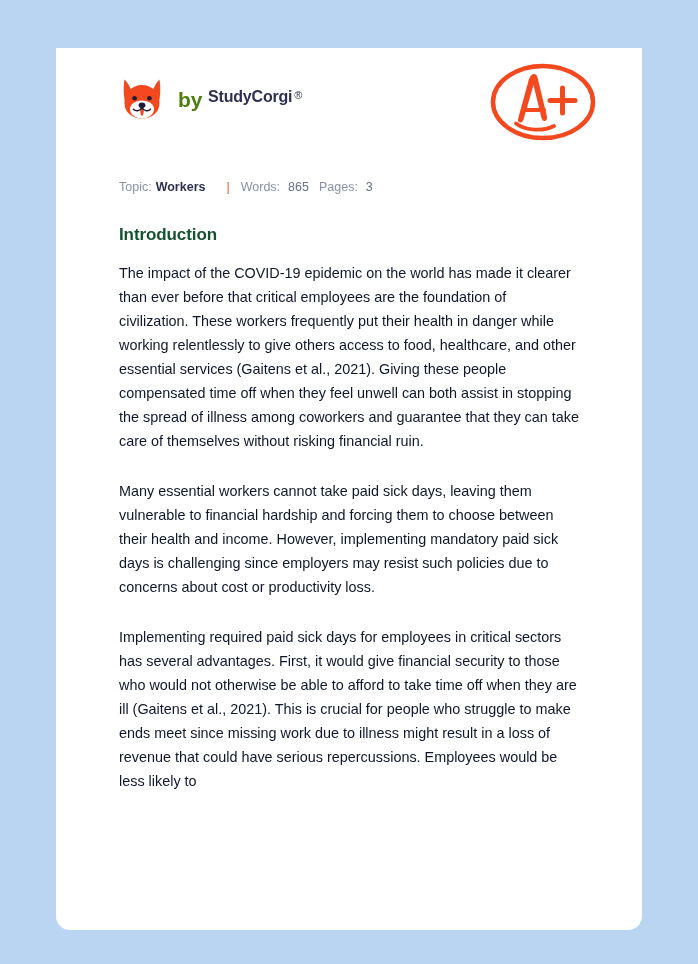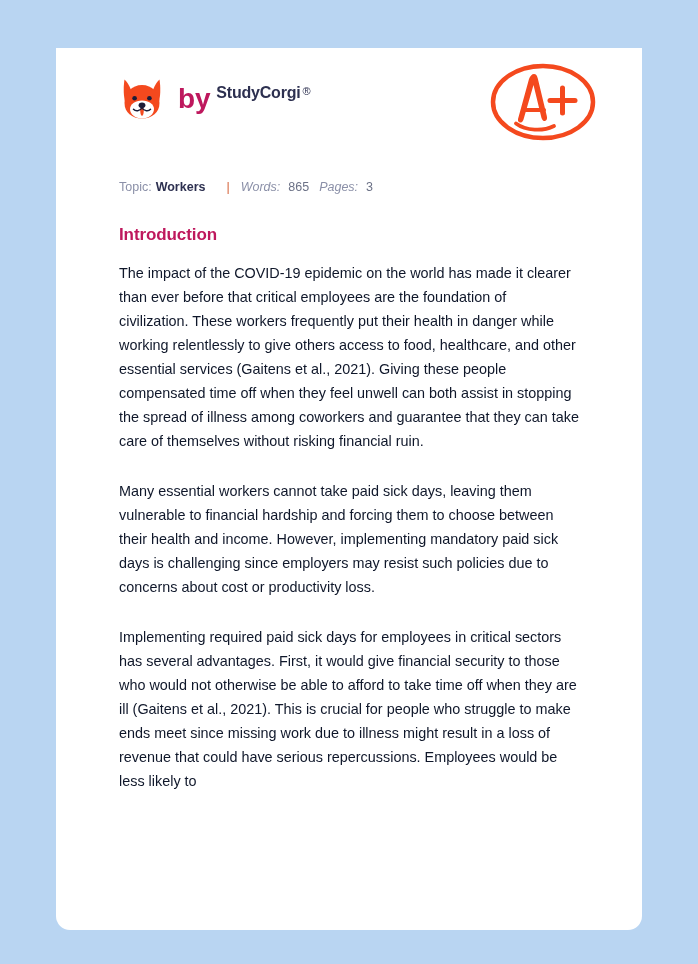--- a/index.html
+++ b/index.html
@@ -55,23 +55,23 @@
     display: block;
   }
 
   .brand-wordmark {
     display: flex;
     align-items: flex-start;
     line-height: 1;
   }
 
   .brand-by {
-    font-size: 28px;
-    font-weight: bold;
-    color: #be185d;
+    font-size: 21px;
+    font-weight: bold;
+    color: #4d7c0f;
     letter-spacing: -0.2px;
   }
 
   .brand-name {
     font-size: 16px;
     font-weight: bold;
     color: #2d3050;
     letter-spacing: -0.2px;
     margin-left: 6px;
   }
@@ -117,29 +117,29 @@
   .doc-meta .meta-label { color: #8b90a8; }
   .doc-meta .meta-strong {
     color: #2d3050;
     font-weight: bold;
     margin-left: 4px;
   }
   .doc-meta .meta-sep {
     color: #d6643c;
     margin: 0 11px;
   }
-  .doc-meta .meta-plain { color: #8b90a8; font-style: italic; }
+  .doc-meta .meta-plain { color: #8b90a8; }
   .doc-meta .meta-value { color: #6b7186; margin-left: 8px; }
   .doc-meta .meta-group { margin-right: 10px; }
 
   h2.section-heading {
     margin: 31px 0 0 0;
     font-size: 17px;
     font-weight: bold;
-    color: #be185d;
+    color: #14532d;
     letter-spacing: -0.1px;
   }
 
   p.para {
     margin: 16px 0 0 0;
     font-size: 14.4px;
     line-height: 24px;
     color: #0f172a;
   }
   p.para + p.para { margin-top: 26px; }

